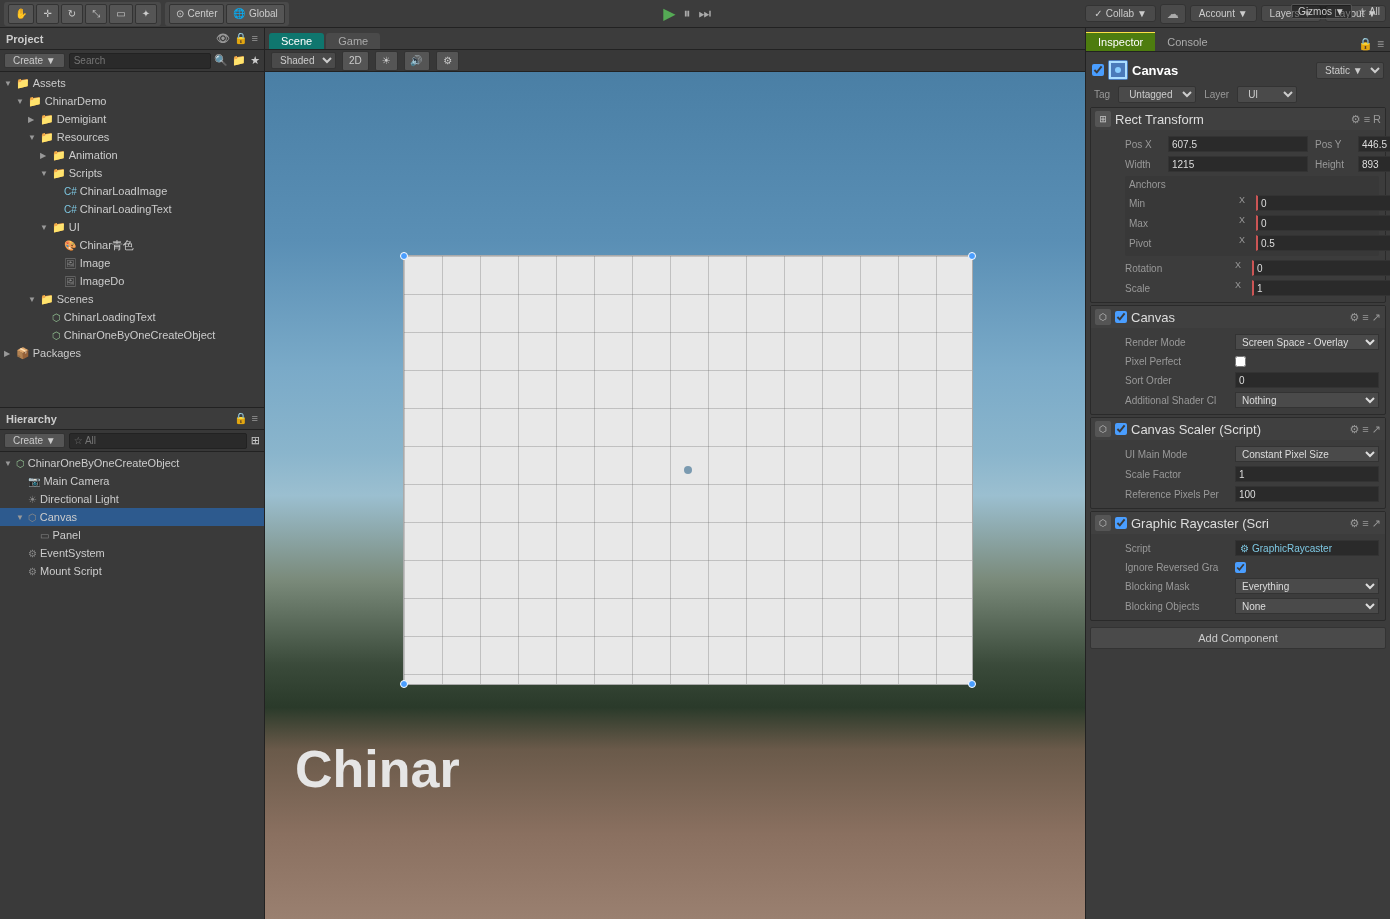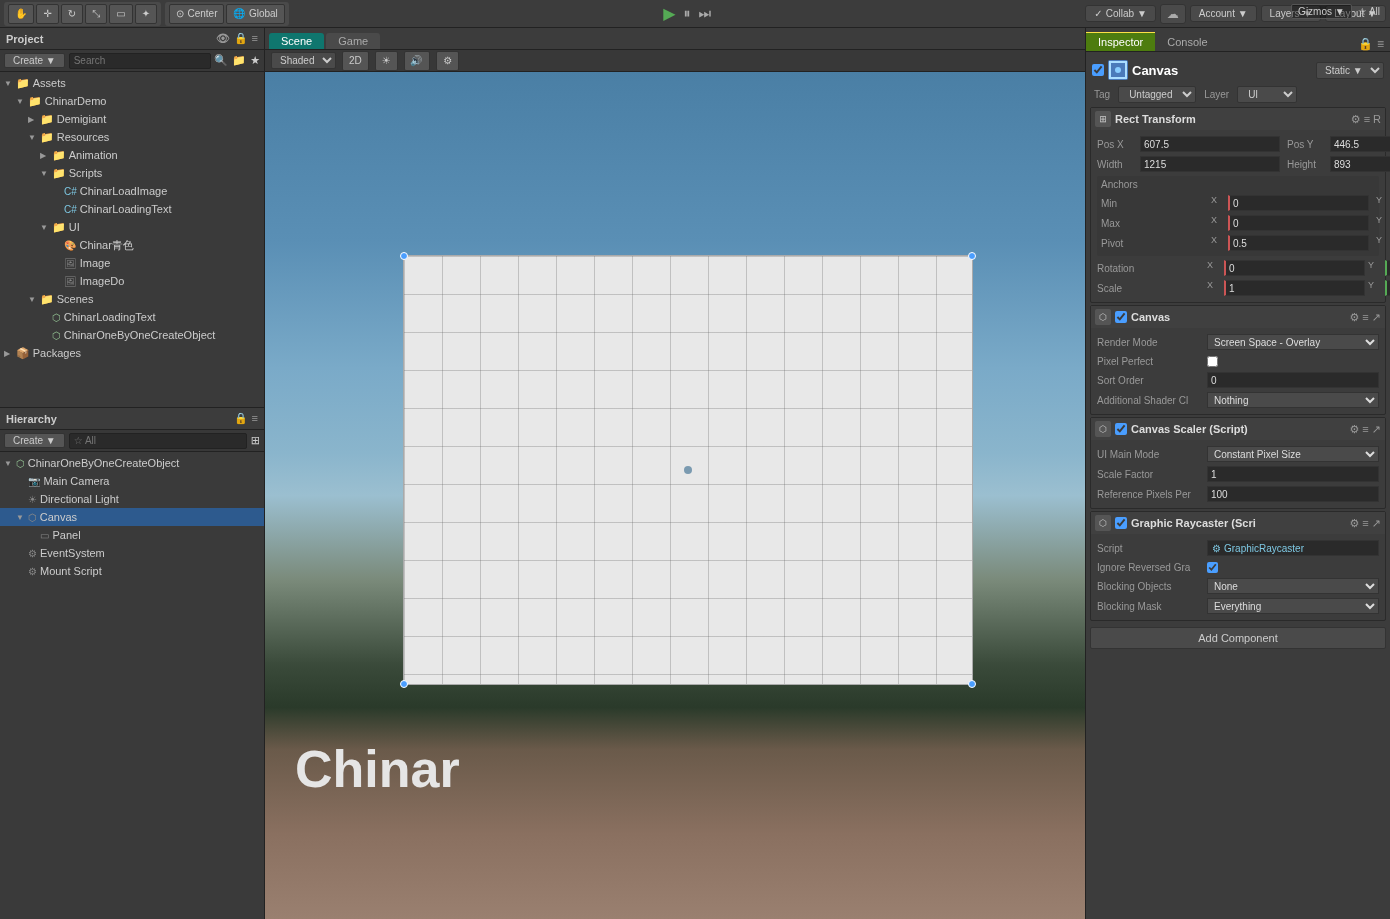--- a/index.html
+++ b/index.html
@@ -407,22 +407,22 @@
       background: #404040;
       gap: 4px;
       cursor: pointer;
     }
     .component-checkbox {
       width: 12px;
       height: 12px;
       accent-color: #4a9eff;
     }
     .component-name {
-      font-size: 11px;
-      font-weight: bold;
+      font-size: 13px;
+      font-weight: normal;
       color: #ddd;
       flex: 1;
     }
     .component-icon {
       width: 16px;
       height: 16px;
       background: #555;
       border-radius: 2px;
       display: flex;
       align-items: center;
@@ -431,20 +431,21 @@
       color: #ccc;
     }
     .component-icons-right {
       display: flex;
       gap: 3px;
       color: #999;
       font-size: 11px;
     }
     .component-body {
       padding: 4px 6px;
+      margin-left: 28px;
     }
     .prop-row {
       display: flex;
       align-items: center;
       padding: 2px 0;
       min-height: 18px;
     }
     .prop-label {
       color: #999;
       font-size: 10px;
@@ -1015,31 +1016,31 @@
             <div class="obj-ref">
               <span>⚙</span>
               <span>GraphicRaycaster</span>
             </div>
           </div>
           <div class="prop-row">
             <span class="prop-label">Ignore Reversed Gra</span>
             <input type="checkbox" class="checkbox-small" checked="" style="">
           </div>
           <div class="prop-row">
+            <span class="prop-label">Blocking Mask</span>
+            <select class="prop-select">
+              <option>Everything</option>
+            </select>
+          </div>
+          <div class="prop-row">
             <span class="prop-label">Blocking Objects</span>
             <select class="prop-select">
               <option>None</option>
             </select>
           </div>
-          <div class="prop-row">
-            <span class="prop-label">Blocking Mask</span>
-            <select class="prop-select">
-              <option>Everything</option>
-            </select>
-          </div>
         </div>
       </div>
 
       
       <button class="add-component-btn">Add Component</button>
     </div>
   </div>
 
 </div>
 

